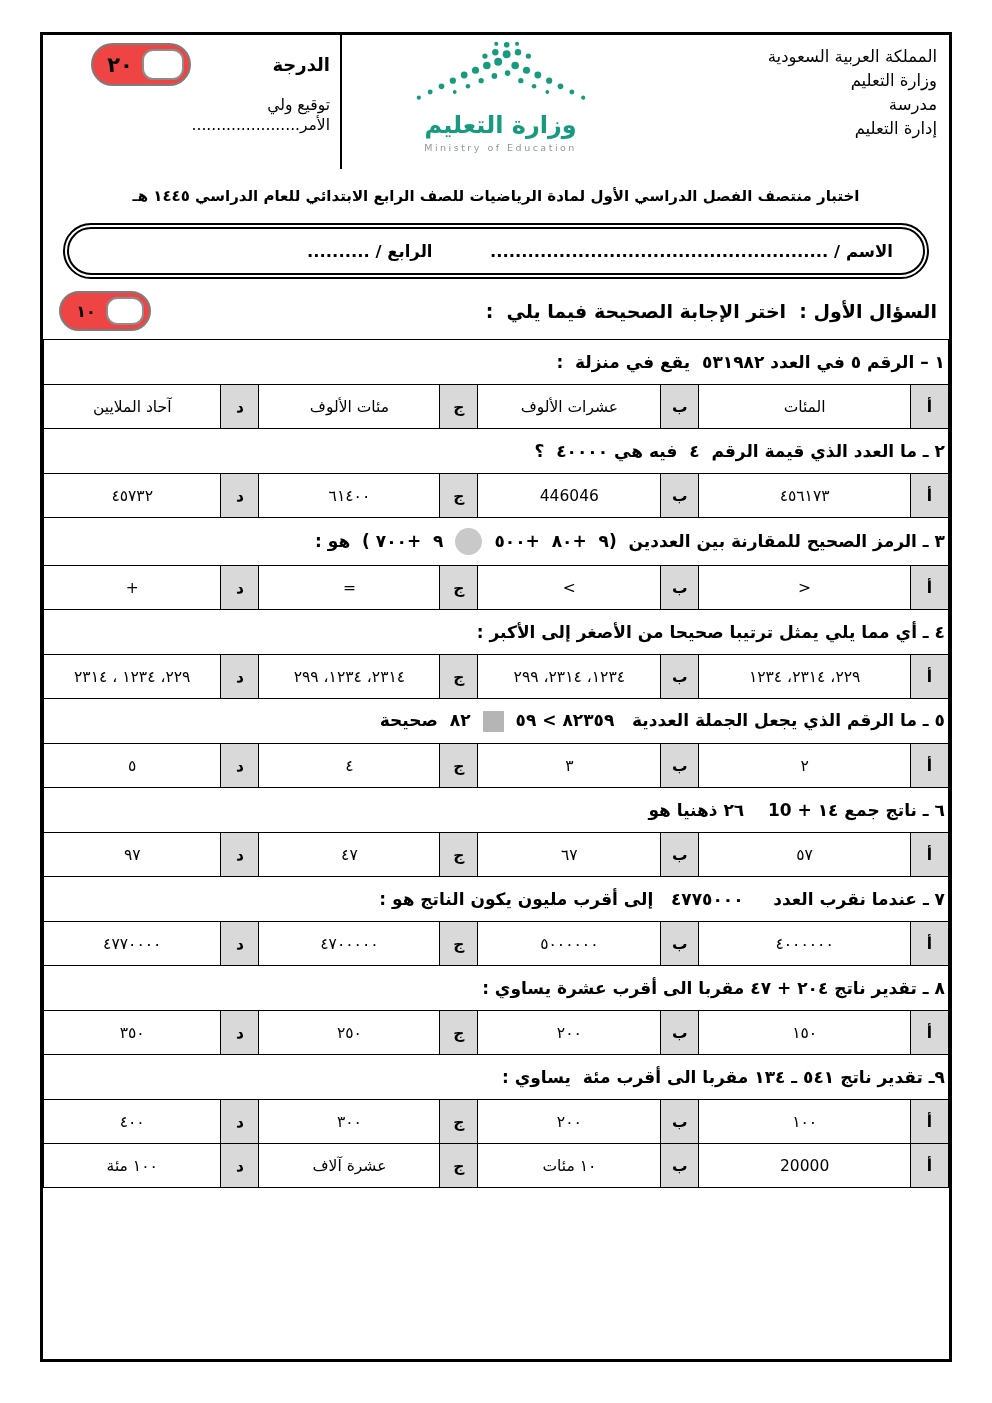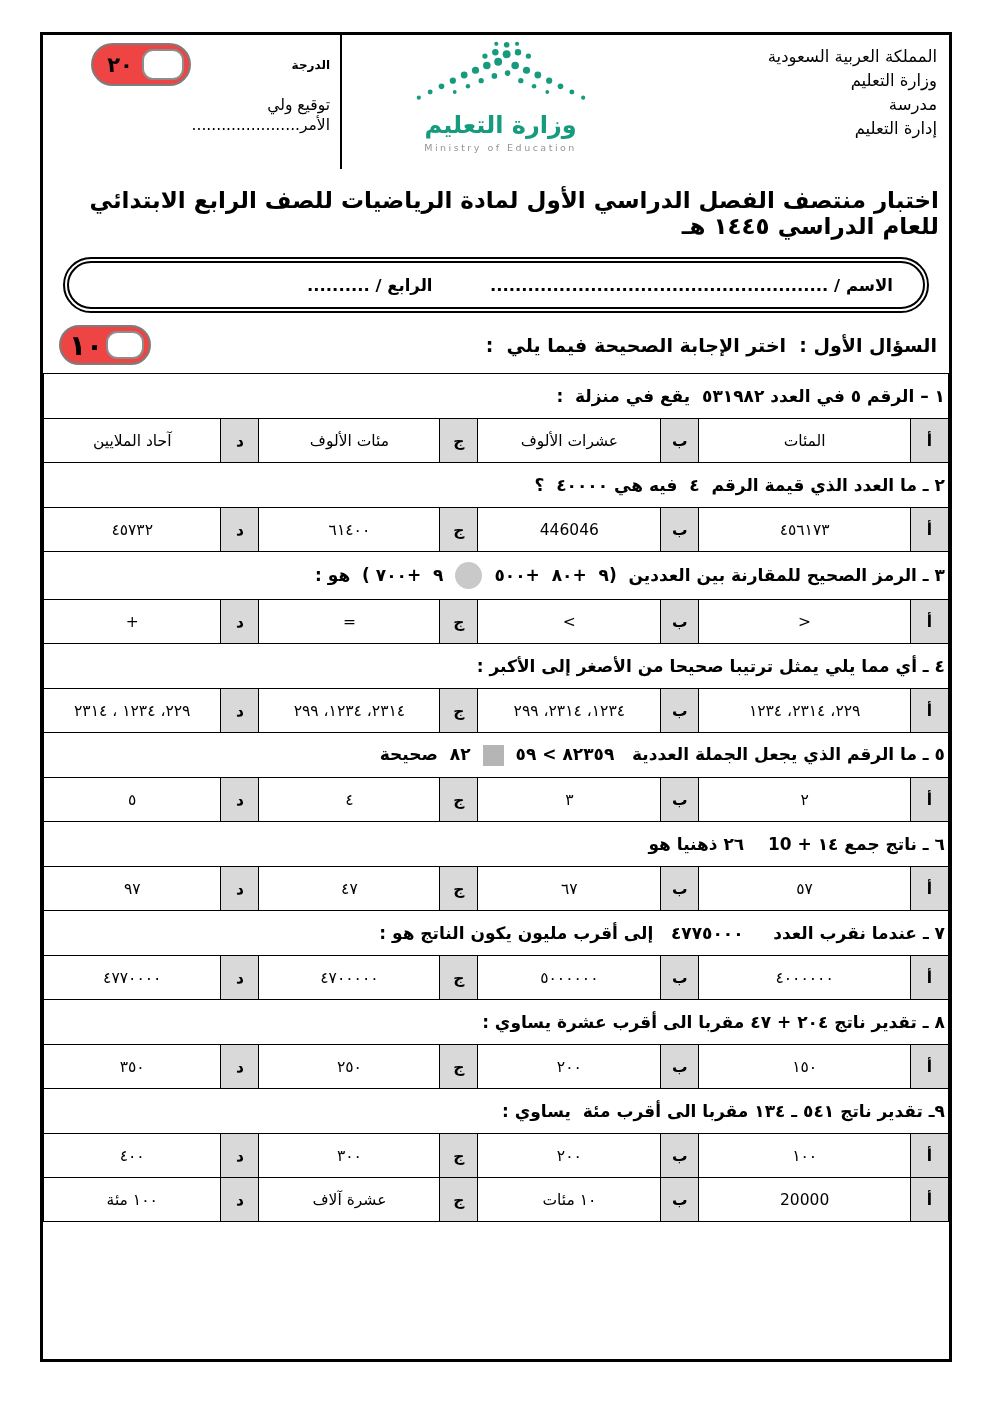--- a/index.html
+++ b/index.html
@@ -57,21 +57,21 @@
     padding: 8px 10px 0 14px;
   }
   .grade-row {
     display: flex;
     align-items: center;
     justify-content: space-between;
     padding-left: 34px;
   }
   .grade-label {
     font-weight: bold;
-    font-size: 12px;
+    font-size: 18px;
   }
   .capsule {
     width: 100px; height: 43px;
     background: #ef4444;
     border: 2px solid #7d7d7d;
     border-radius: 22px;
     display: flex; align-items: center; justify-content: space-between;
     padding: 0 5px;
   }
   .capsule .score {
@@ -83,22 +83,23 @@
   .capsule .blank {
     width: 42px; height: 31px;
     background: #fff;
     border: 2px solid #8d8d8d;
     border-radius: 11px;
   }
   .sig-line1 { margin-top: 10px; text-align: right; font-size: 15.5px; }
   .sig-line2 { margin-top: 2px; text-align: right; font-size: 15.5px; }
   
   .exam-title {
-    font-weight: bold;
-    font-size: 23px;
+    text-align: center;
+    font-weight: bold;
+    font-size: 15px;
     margin: 18px 10px 0 10px;
     white-space: pre-wrap;
   }
   
   .name-box {
     margin: 18px 20px 0 20px;
     height: 56px;
     border: 6px double #000;
     border-radius: 28px;
     display: flex;
@@ -115,21 +116,21 @@
     align-items: center;
     margin: 12px 12px 8px 16px;
   }
   .section-title {
     flex: 1;
     font-weight: bold;
     font-size: 19px;
     white-space: pre-wrap;
   }
   .capsule.small { width: 92px; height: 40px; }
-  .capsule.small .score { font-size: 28px; text-align: center; }
+  .capsule.small .score { font-size: 16px; text-align: center; }
   .capsule.small .blank { width: 38px; height: 28px; }
   
   table.qtable {
     width: 100%;
     border-collapse: collapse;
     table-layout: fixed;
     margin-top: 4px;
   }
   table.qtable td {
     border: 1px solid #000;

